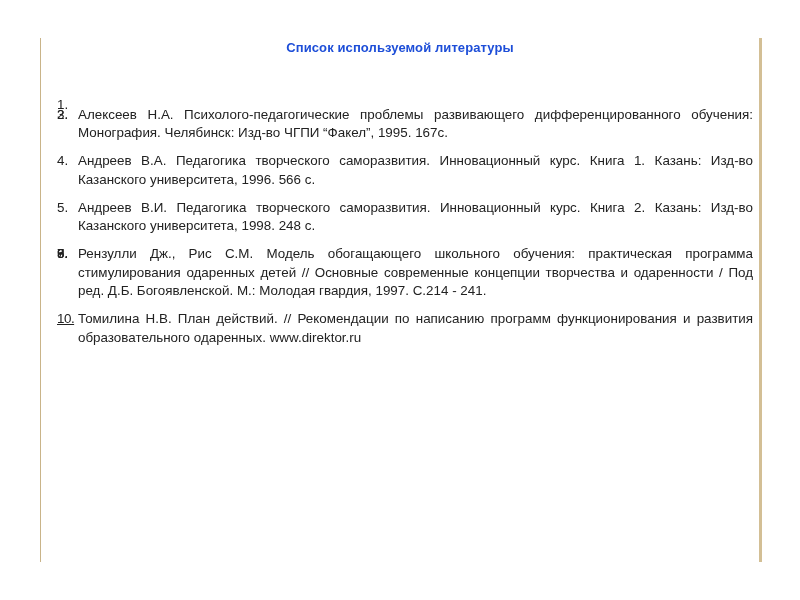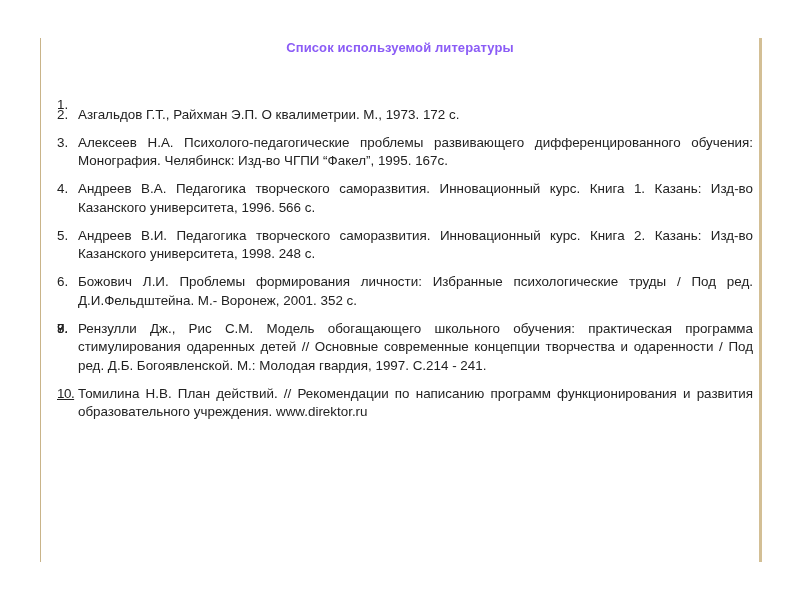--- a/index.html
+++ b/index.html
@@ -35,21 +35,21 @@
       background: #d3bf95;
     }
     .title {
       position: absolute;
       left: 0;
       top: 40px;
       width: 800px;
       text-align: center;
       font-size: 13px;
       font-weight: bold;
-      color: #8b5cf6;
+      color: #1d4ed8;
       letter-spacing: 0.1px;
     }
     .ref-list {
       position: absolute;
       left: 57px;
       top: 96px;
       width: 696px;
       margin: 0;
       padding: 0;
       list-style: none;
@@ -78,46 +78,44 @@
   <div class="border-right"></div>
 
   <div class="title">Список используемой литературы</div>
 
   <ol class="ref-list">
     <li class="ref-item">
       <span class="ref-num">1.</span>
     </li>
     <li class="ref-item">
       <span class="ref-num">2.</span>
-      <span>Азгальдов Г.Т., Райхман Э.П. О квалиметрии. М., 1973. 172 с.</span>
     </li>
     <li class="ref-item">
       <span class="ref-num">3.</span>
       <span>Алексеев Н.А. Психолого-педагогические проблемы развивающего дифференцированного обучения: Монография. Челябинск: Изд-во ЧГПИ “Факел”, 1995. 167с.</span>
     </li>
     <li class="ref-item">
       <span class="ref-num">4.</span>
       <span>Андреев В.А. Педагогика творческого саморазвития. Инновационный курс. Книга 1. Казань: Изд-во Казанского университета, 1996. 566 с.</span>
     </li>
     <li class="ref-item">
       <span class="ref-num">5.</span>
       <span>Андреев В.И. Педагогика творческого саморазвития. Инновационный курс. Книга 2. Казань: Изд-во Казанского университета,  1998. 248 с.</span>
     </li>
     <li class="ref-item">
       <span class="ref-num">6.</span>
-      <span>Божович Л.И. Проблемы формирования личности: Избранные психологические труды / Под ред. Д.И.Фельдштейна. М.- Воронеж, 2001. 352 с.</span>
     </li>
     <li class="ref-item">
       <span class="ref-num">7.</span>
     </li>
     <li class="ref-item">
       <span class="ref-num">8.</span>
     </li>
     <li class="ref-item">
       <span class="ref-num">9.</span>
       <span>Рензулли Дж., Рис С.М. Модель обогащающего школьного обучения: практическая программа стимулирования одаренных детей // Основные современные концепции творчества и одаренности / Под ред. Д.Б. Богоявленской. М.: Молодая гвардия, 1997.  С.214 - 241.</span>
     </li>
     <li class="ref-item last">
       <span class="ref-num">10.</span>
-      <span>Томилина Н.В. План действий. // Рекомендации по написанию программ функционирования и развития образовательного учреждения. www.direktor.ru</span>
+      <span>Томилина Н.В. План действий. // Рекомендации по написанию программ функционирования и развития образовательного одаренных. www.direktor.ru</span>
     </li>
   </ol>
 </div>
 
 </body></html>

